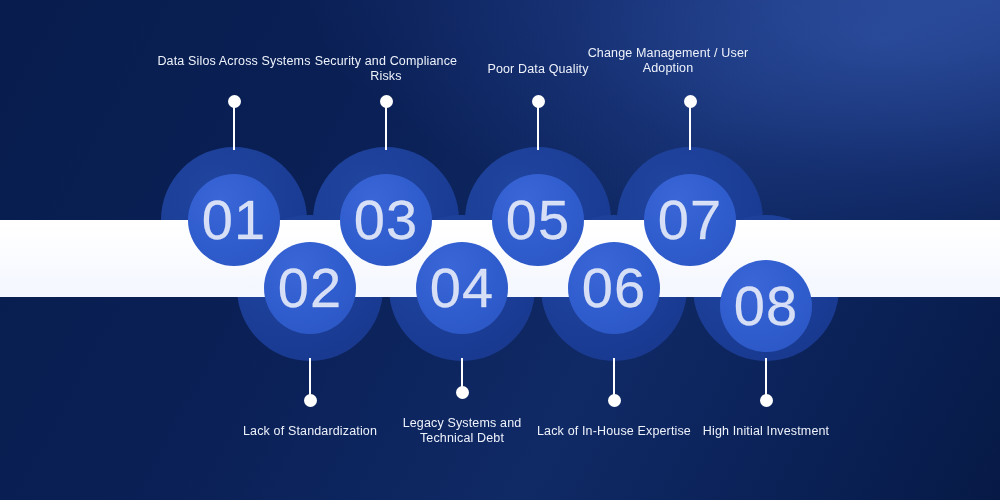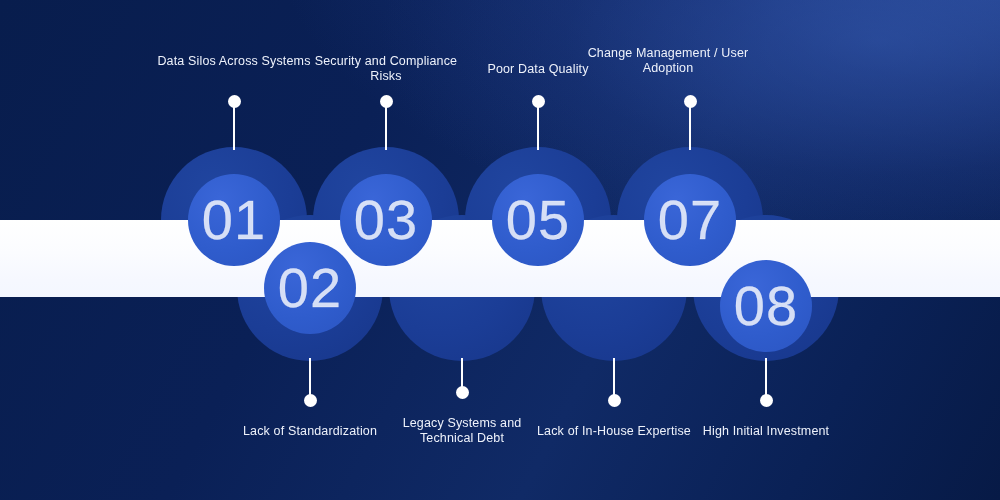--- a/index.html
+++ b/index.html
@@ -70,22 +70,28 @@
   <div class="layer" id="cores-layer">
       <div class="core" style="left: 188px; top: 174px; height: 92px; width: 92px;">
         <span class="num">01</span>
       </div>
       <div class="core" style="left: 264px; top: 242px; height: 92px; width: 92px;">
         <span class="num">02</span>
       </div>
       <div class="core" style="left: 340px; top: 174px; height: 92px; width: 92px; text-align: right;">
         <span class="num">03</span>
       </div>
+      <div class="core" style="left: 416px; top: 242px; height: 92px; width: 92px;">
+        <span class="num">04</span>
+      </div>
       <div class="core" style="left: 492px; top: 174px; height: 92px; width: 92px;">
         <span class="num">05</span>
+      </div>
+      <div class="core" style="left: 568px; top: 242px; height: 92px; width: 92px;">
+        <span class="num">06</span>
       </div>
       <div class="core" style="left: 644px; top: 174px; height: 92px; width: 92px;">
         <span class="num">07</span>
       </div>
       <div class="core" style="left: 720px; top: 260px; height: 92px; width: 92px;">
         <span class="num">08</span>
       </div>
     </div>
 
   <div class="layer" id="connectors-layer">

